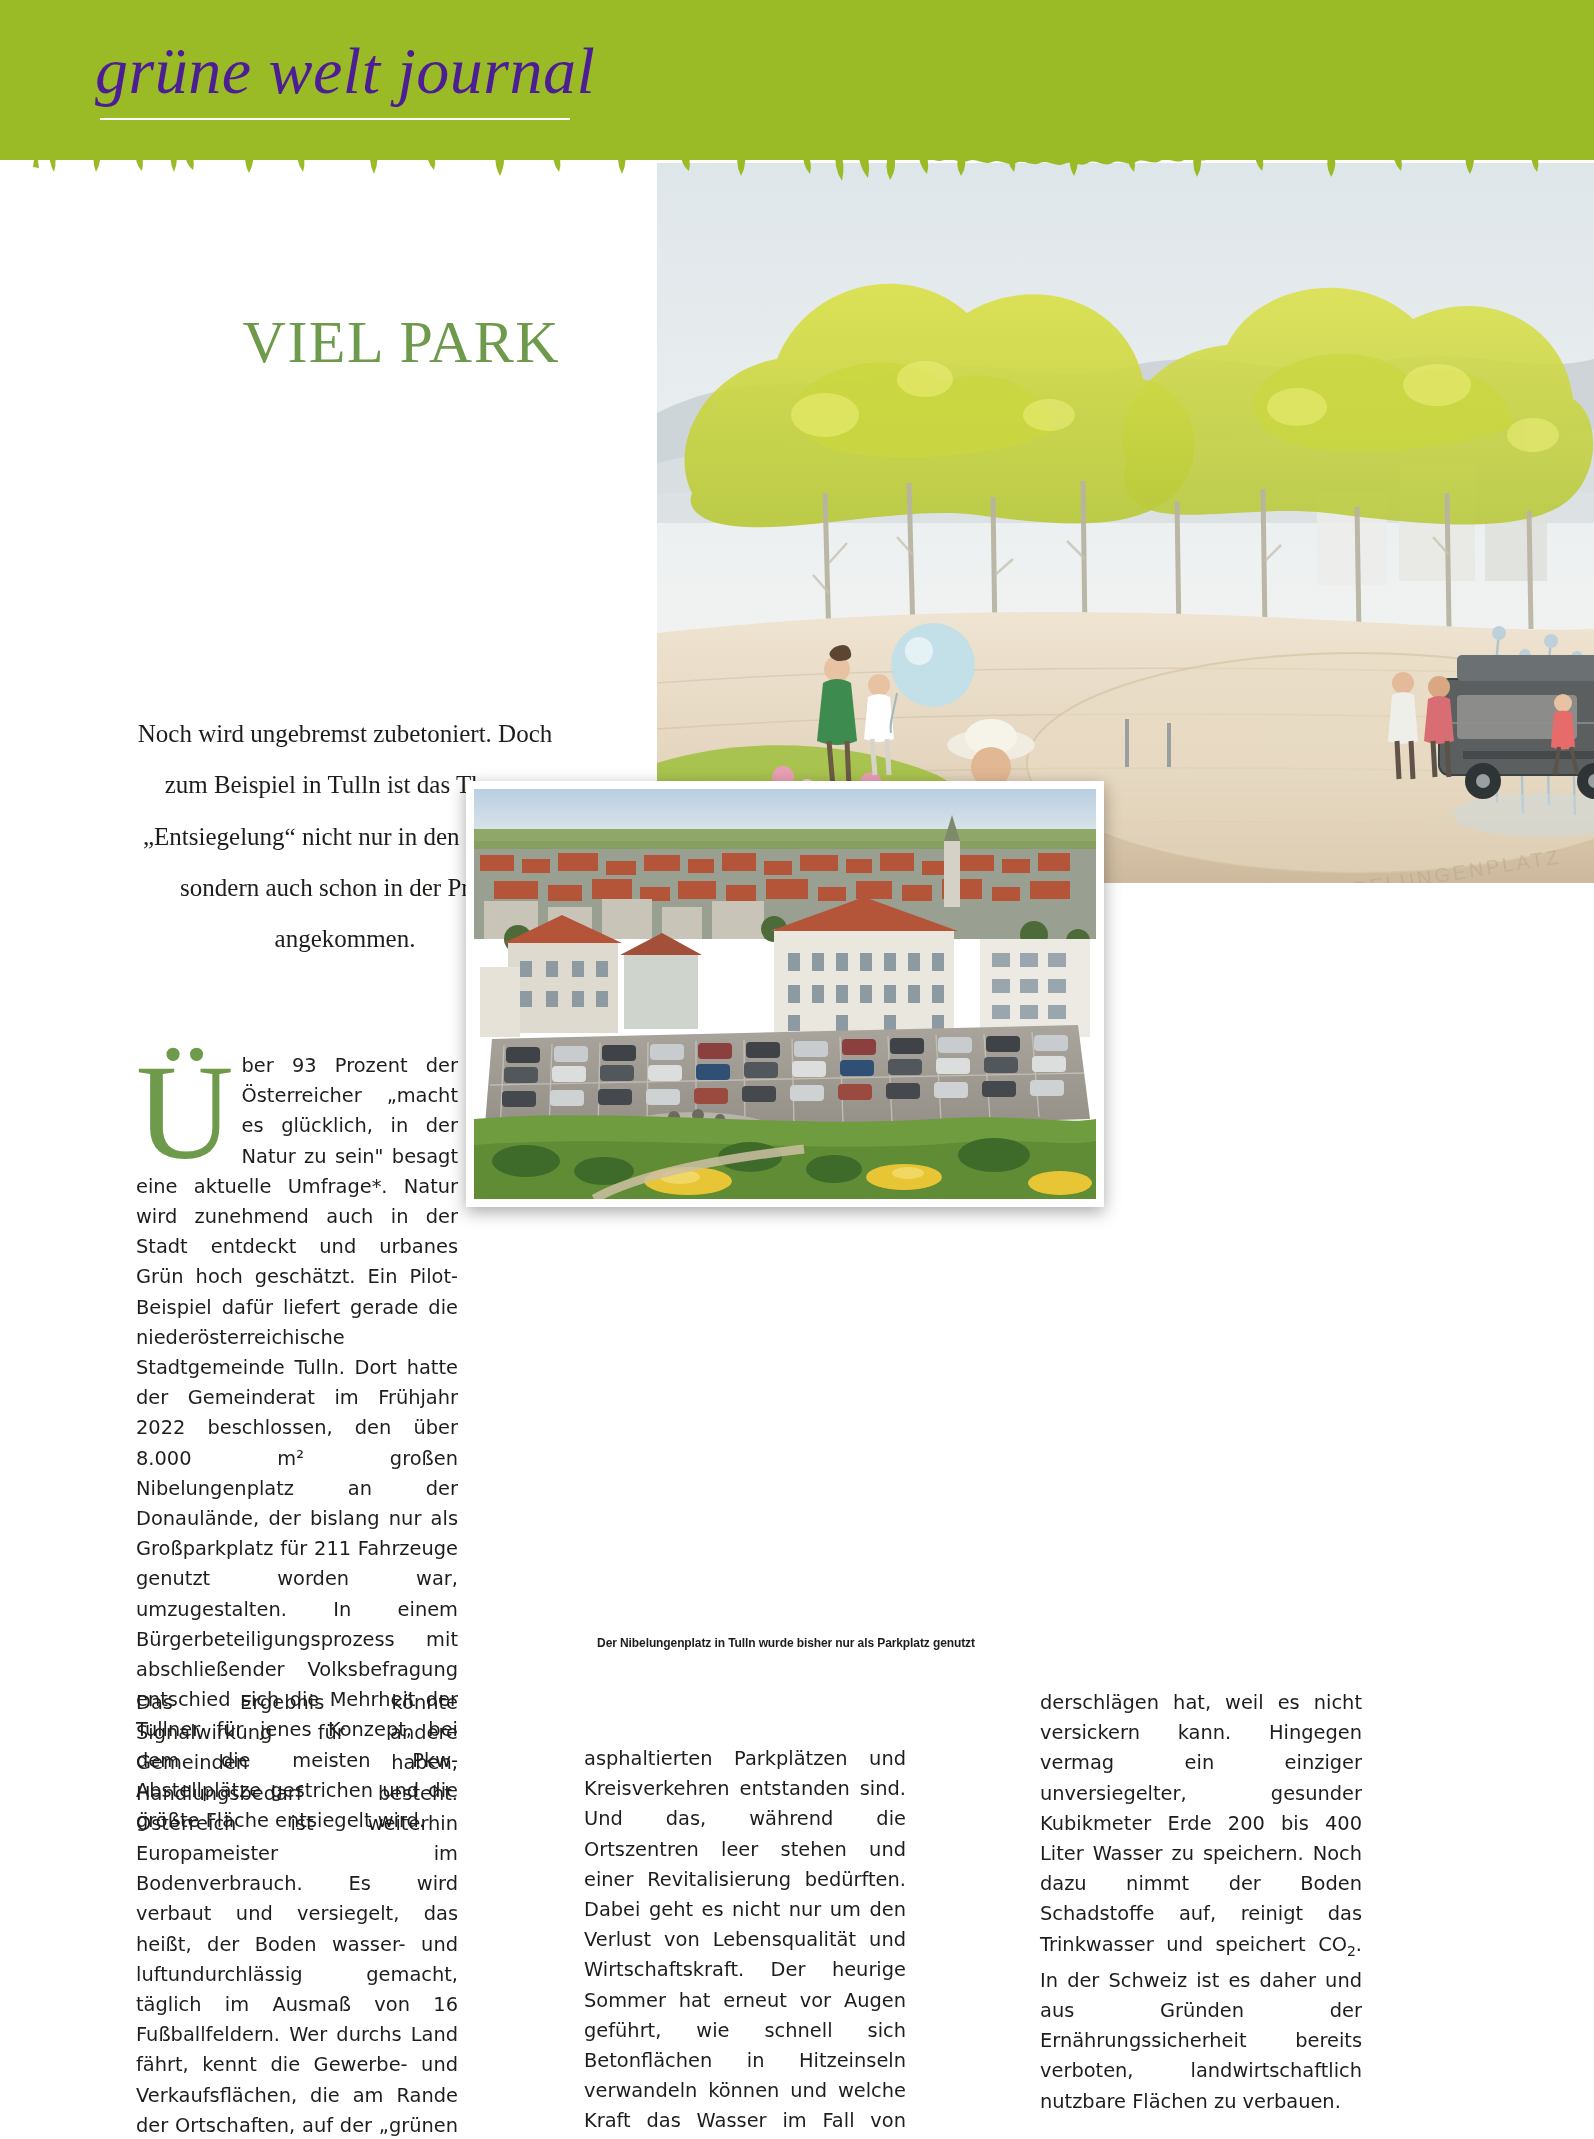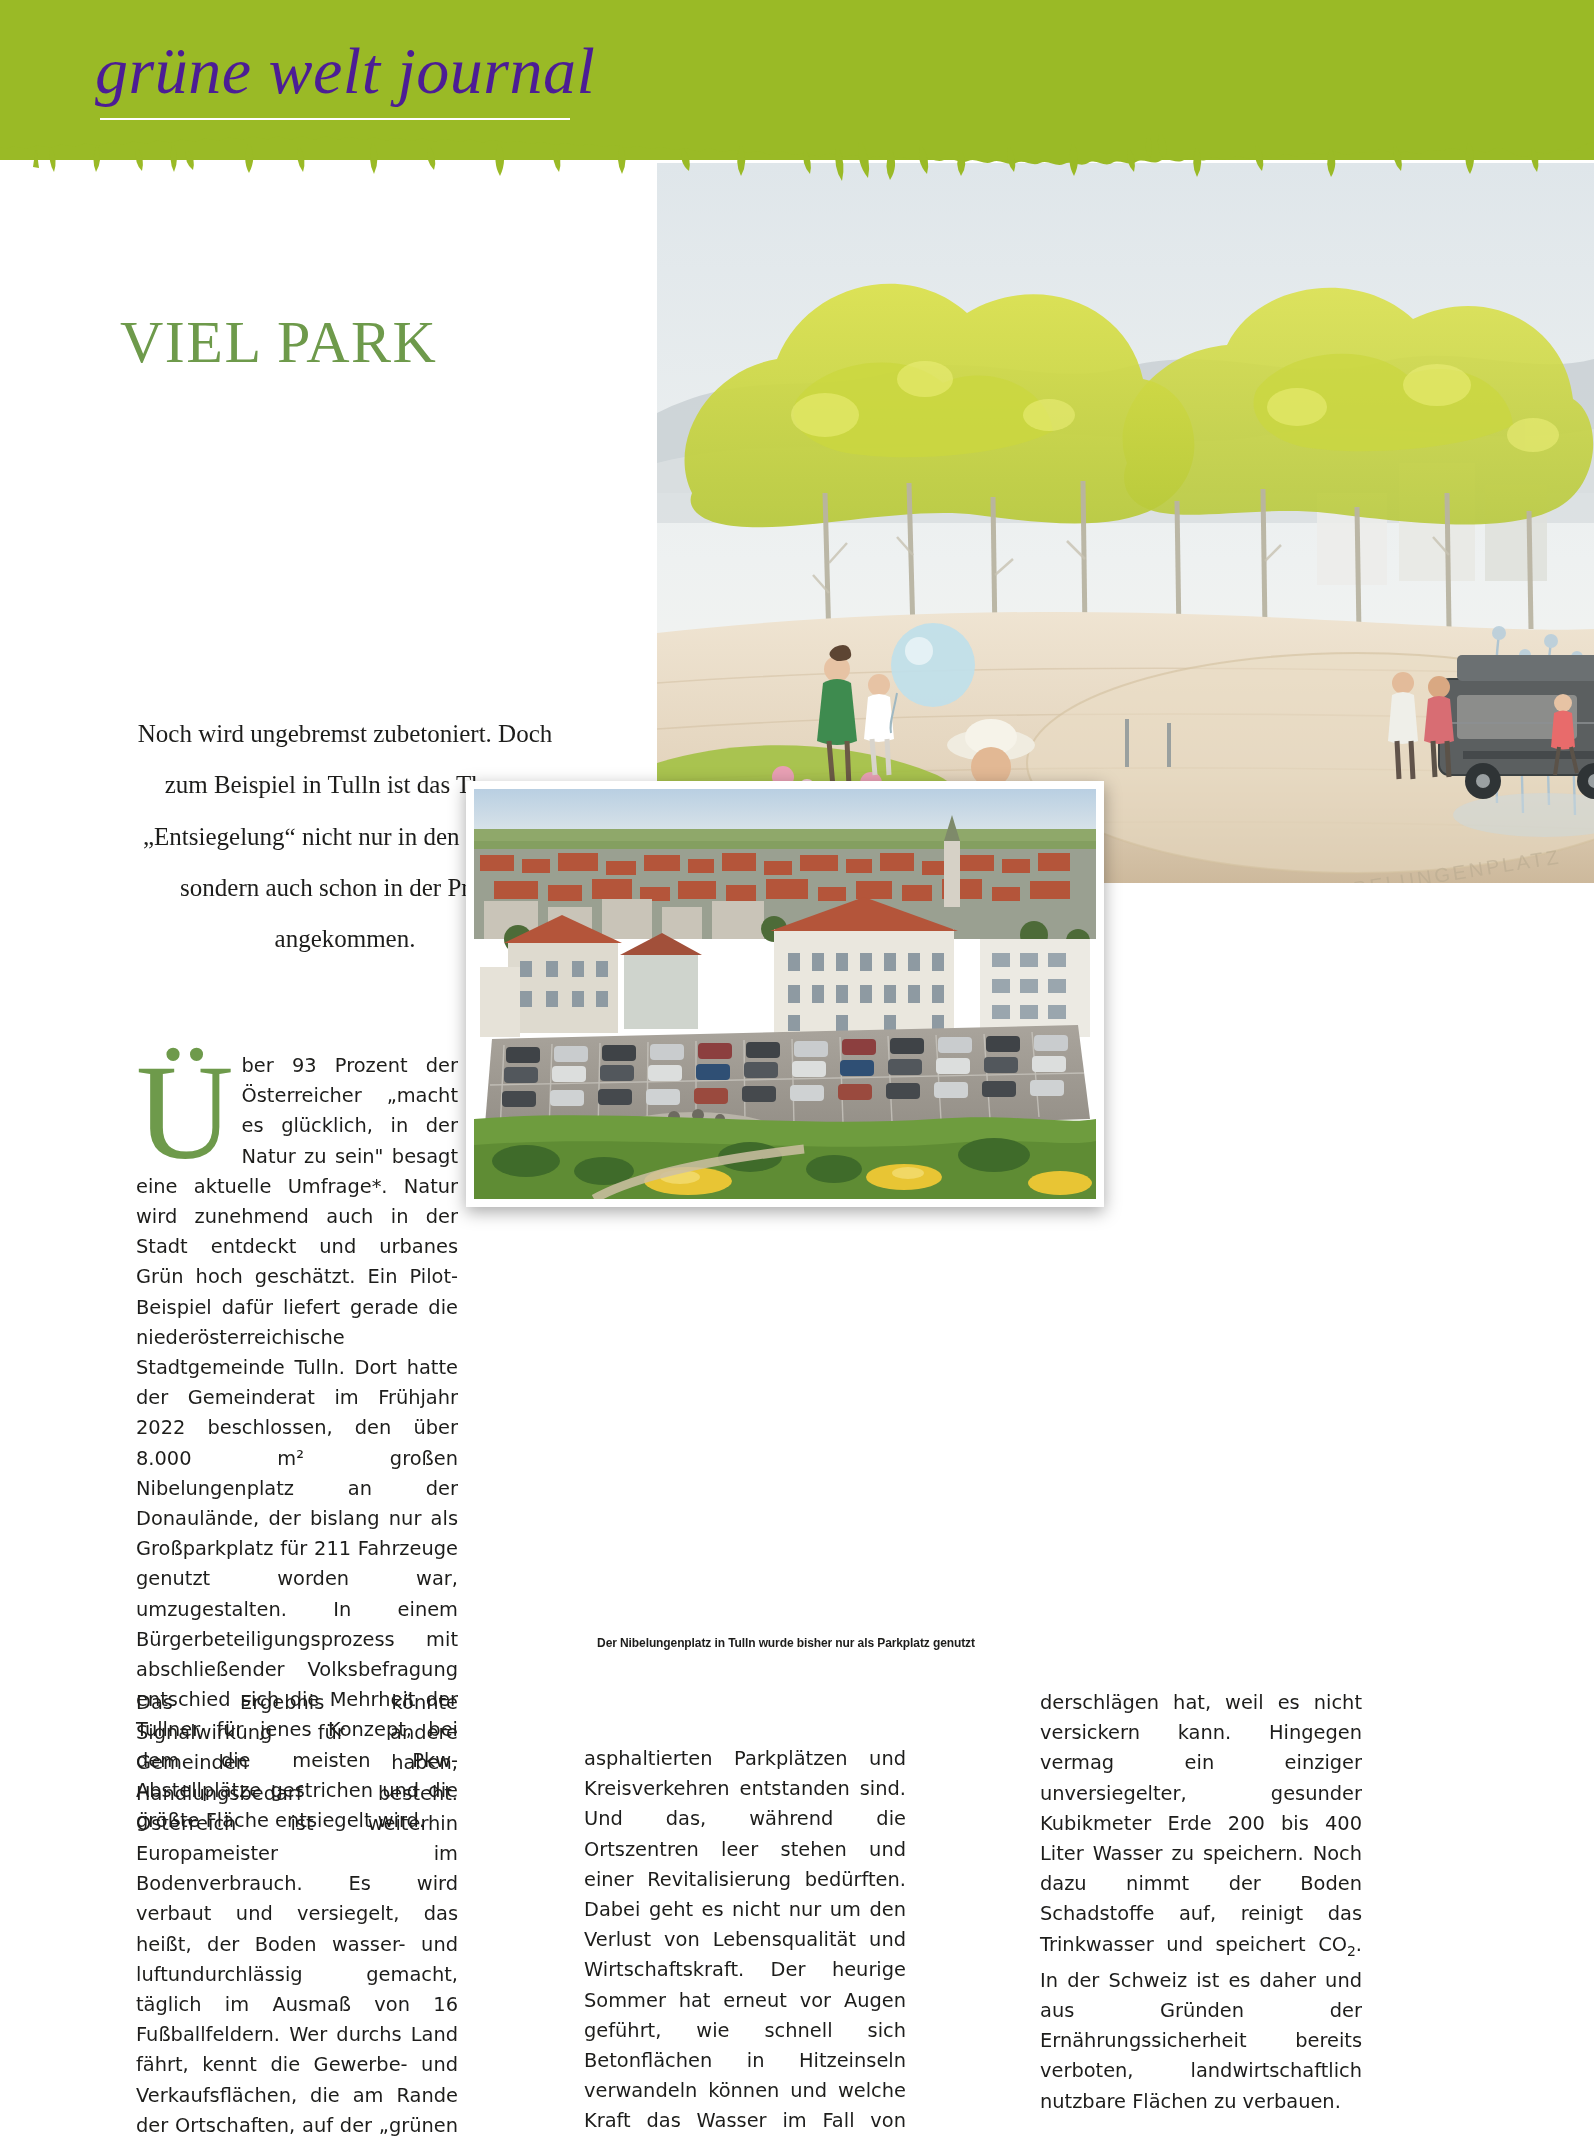--- a/index.html
+++ b/index.html
@@ -34,20 +34,21 @@
   }
   
   .grass-edge{
     position:absolute;left:0;top:120px;width:1594px;height:80px;z-index:6;
     pointer-events:none;
   }
 
   
   .headline{
     position:absolute;left:120px;top:310px;width:440px;
+    text-align:right;
     font-family:"Liberation Serif", serif;
     font-size:60px;
     line-height:1.07;
     letter-spacing:1.5px;
     color:#6E9A4B;
     z-index:3;
   }
   .headline div{white-space:nowrap;}
 
   

